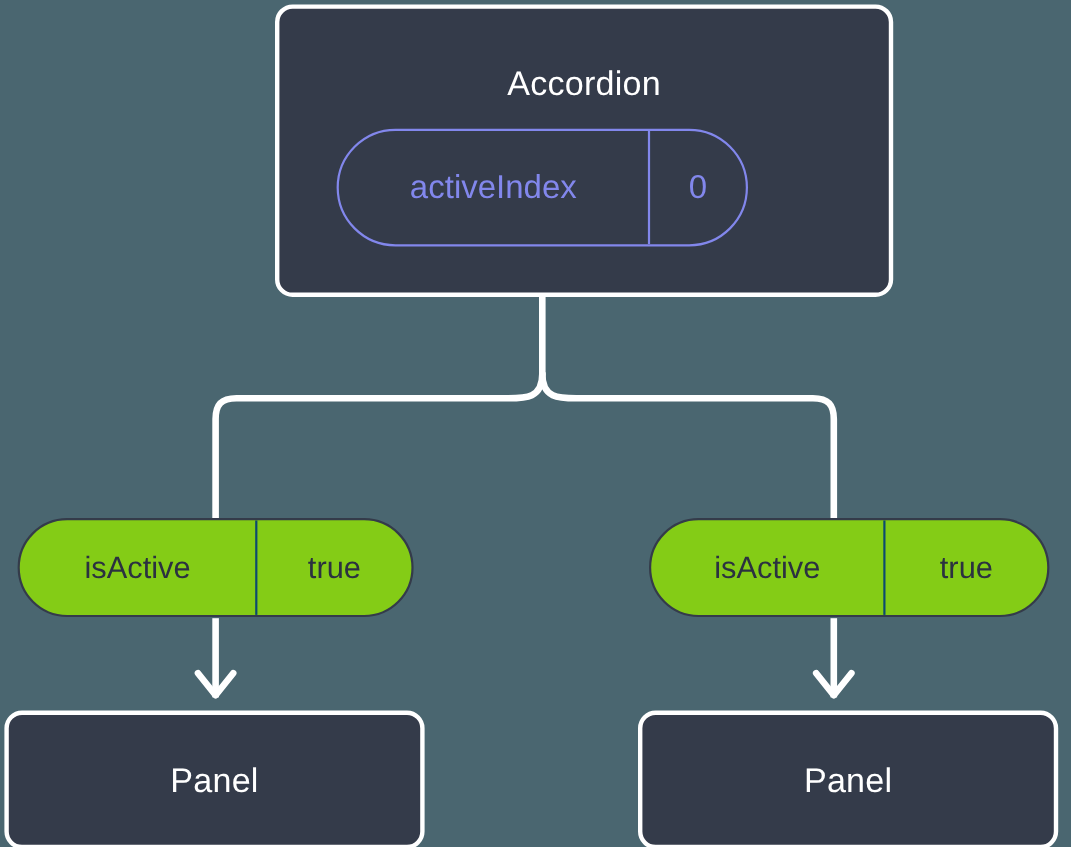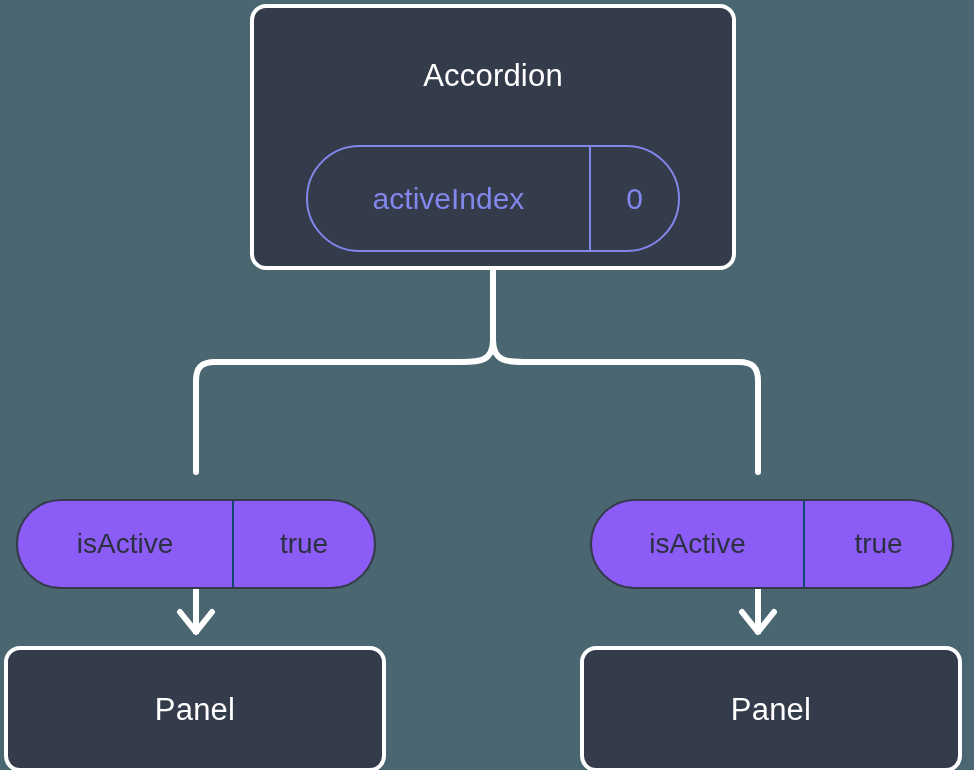--- a/index.html
+++ b/index.html
@@ -45,21 +45,21 @@
     color: #ffffff;
     font-size: 31px;
     font-weight: 400;
     letter-spacing: 0.2px;
     line-height: 1;
   }
 
   #accordion-node {
     left: 250px;
     top: 4px;
-    width: 486px;
+    width: 562px;
     height: 266px;
     justify-content: flex-start;
     padding-top: 52px;
   }
 
   .panel-node {
     width: 382px;
     height: 126px;
     justify-content: center;
   }
@@ -68,21 +68,20 @@
 
   
   .pill {
     position: absolute;
     box-sizing: border-box;
     display: flex;
     align-items: stretch;
     border-radius: 999px;
     z-index: 4;
     overflow: hidden;
-    margin-top: 28px;
   }
   .pill-key, .pill-val {
     display: flex;
     align-items: center;
     justify-content: center;
     line-height: 1;
     white-space: nowrap;
   }
 
   
@@ -102,21 +101,21 @@
   #state-pill .pill-val {
     flex: 1 1 auto;
     color: #8287ec;
     font-size: 30px;
     border-left: 2px solid #8287ec;
   }
 
   
   .prop-pill {
     height: 90px;
-    background: #8b5cf6;
+    background: #84cc16;
     border: 2px solid #343b4a;
   }
   .prop-pill .pill-key {
     color: #2b3140;
     font-size: 28px;
   }
   .prop-pill .pill-val {
     color: #2b3140;
     font-size: 28px;
     border-left: 2px solid #0c4a6e;

